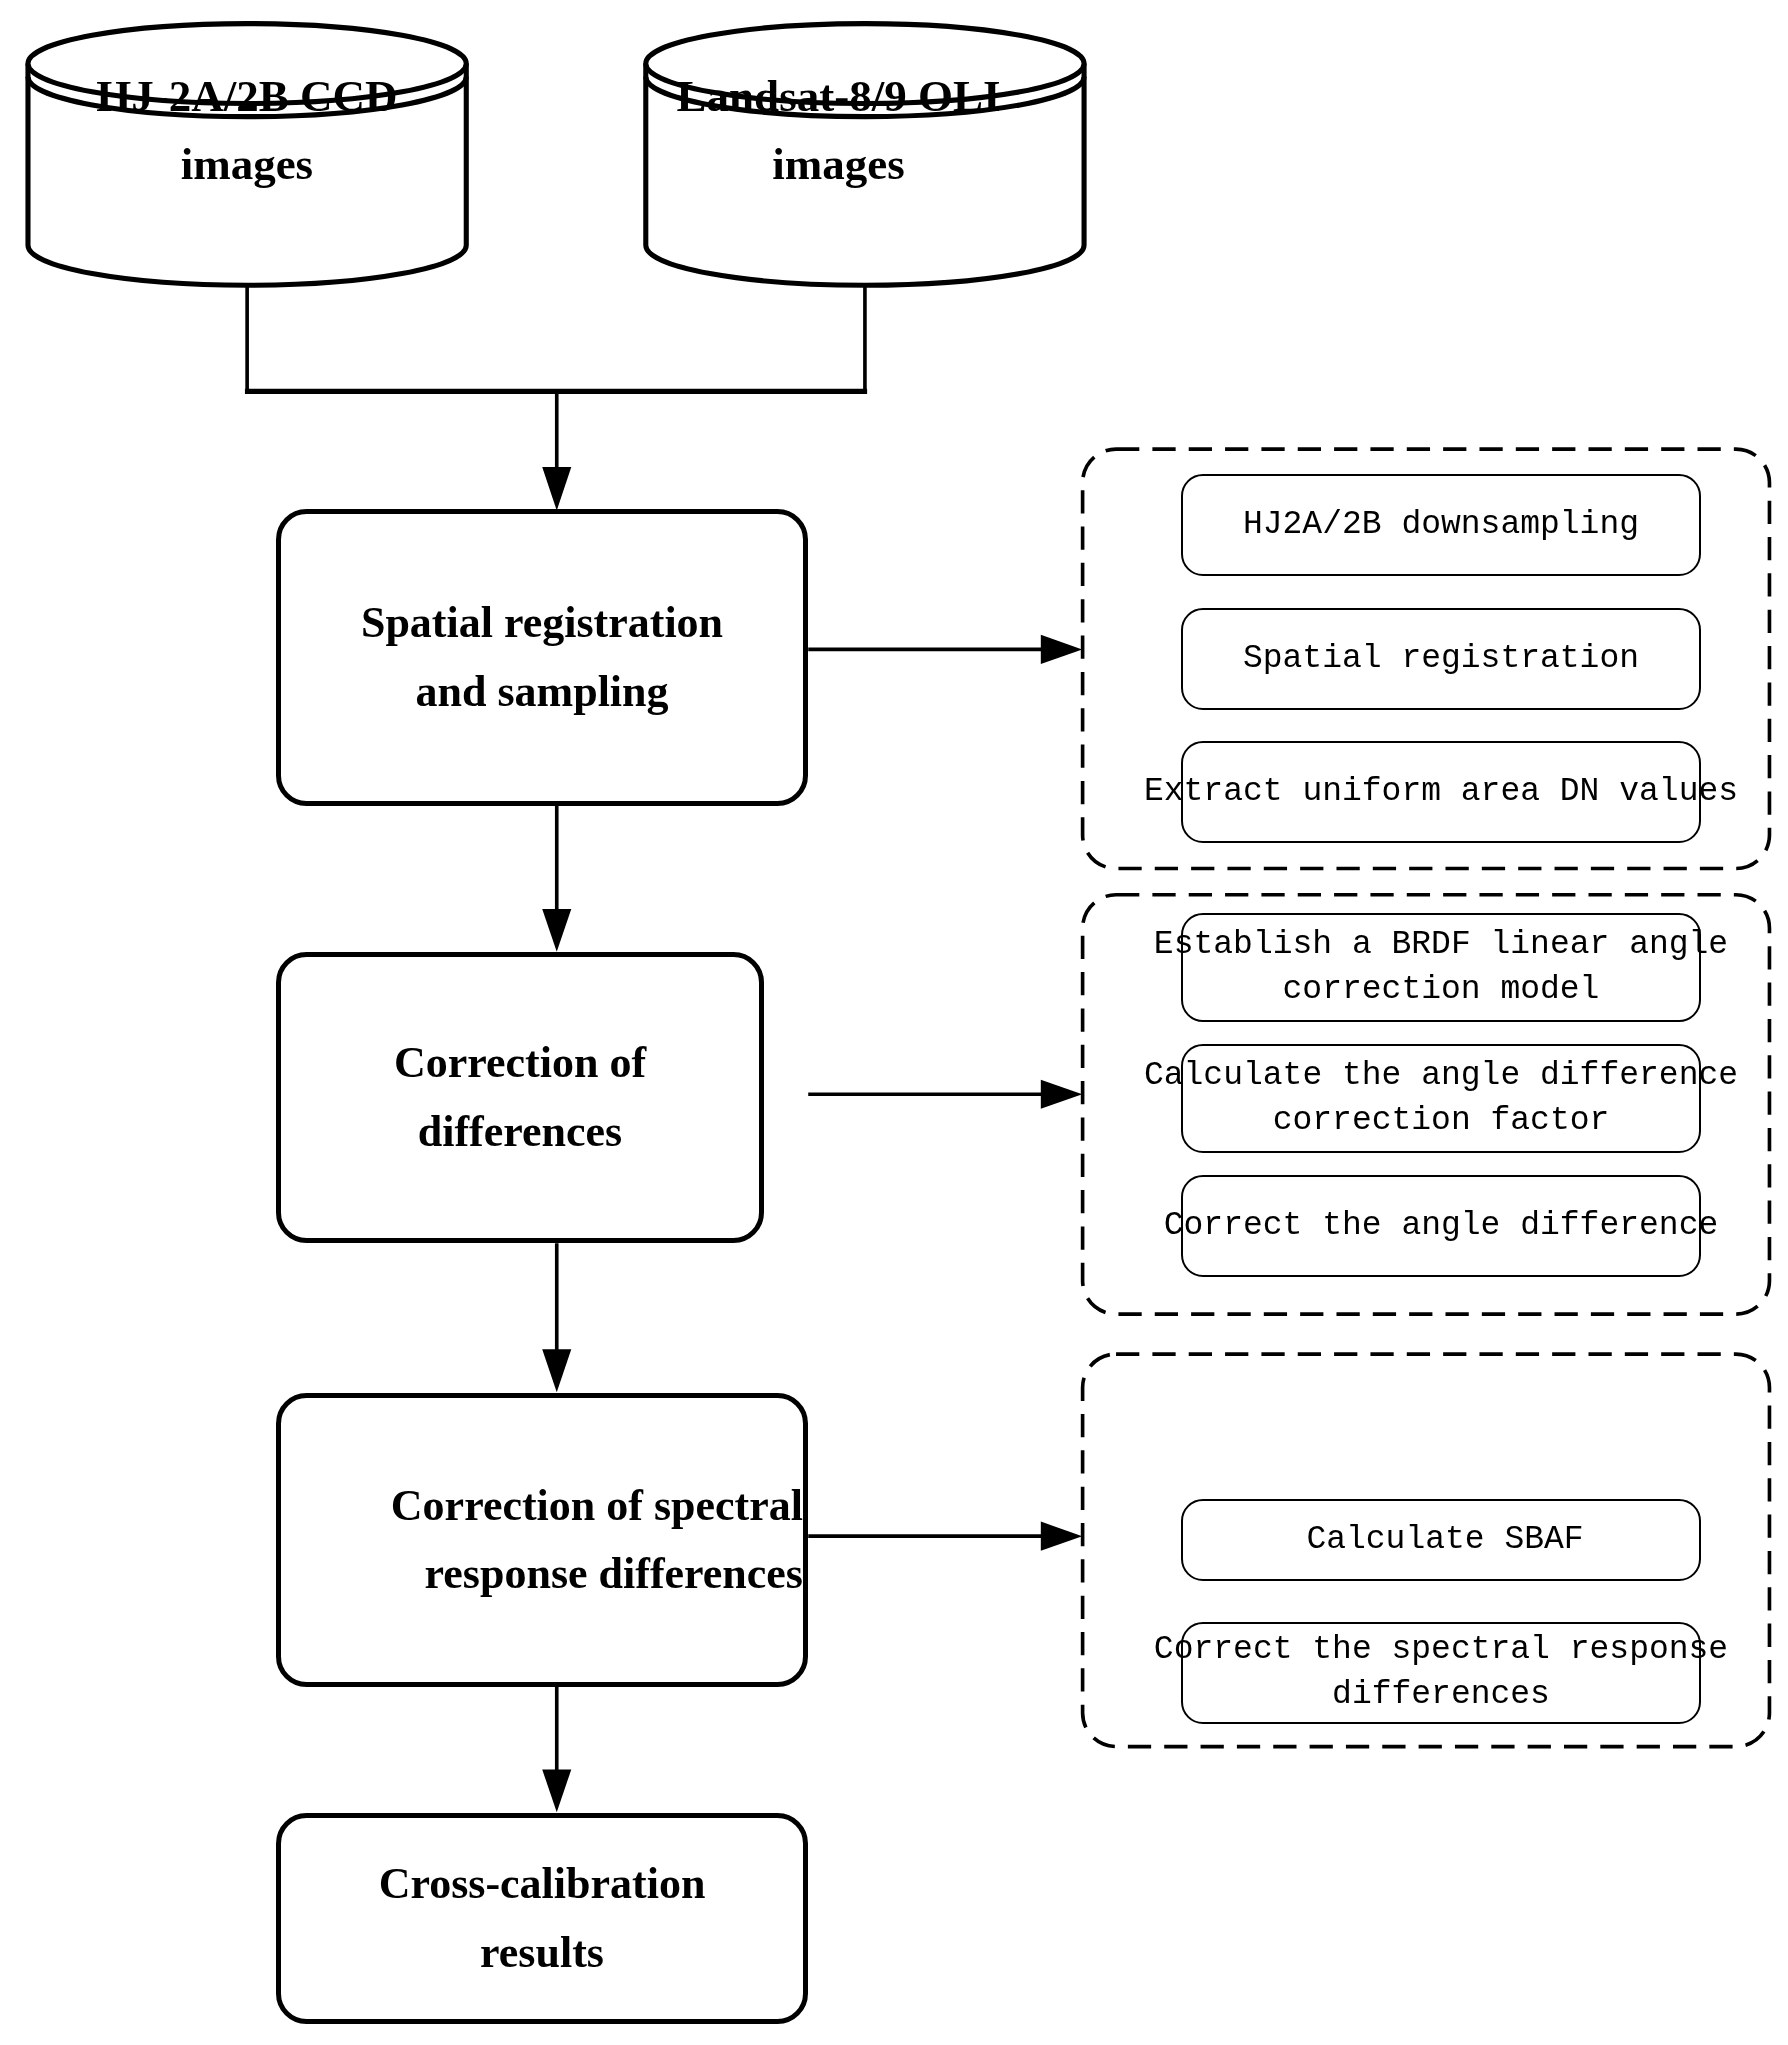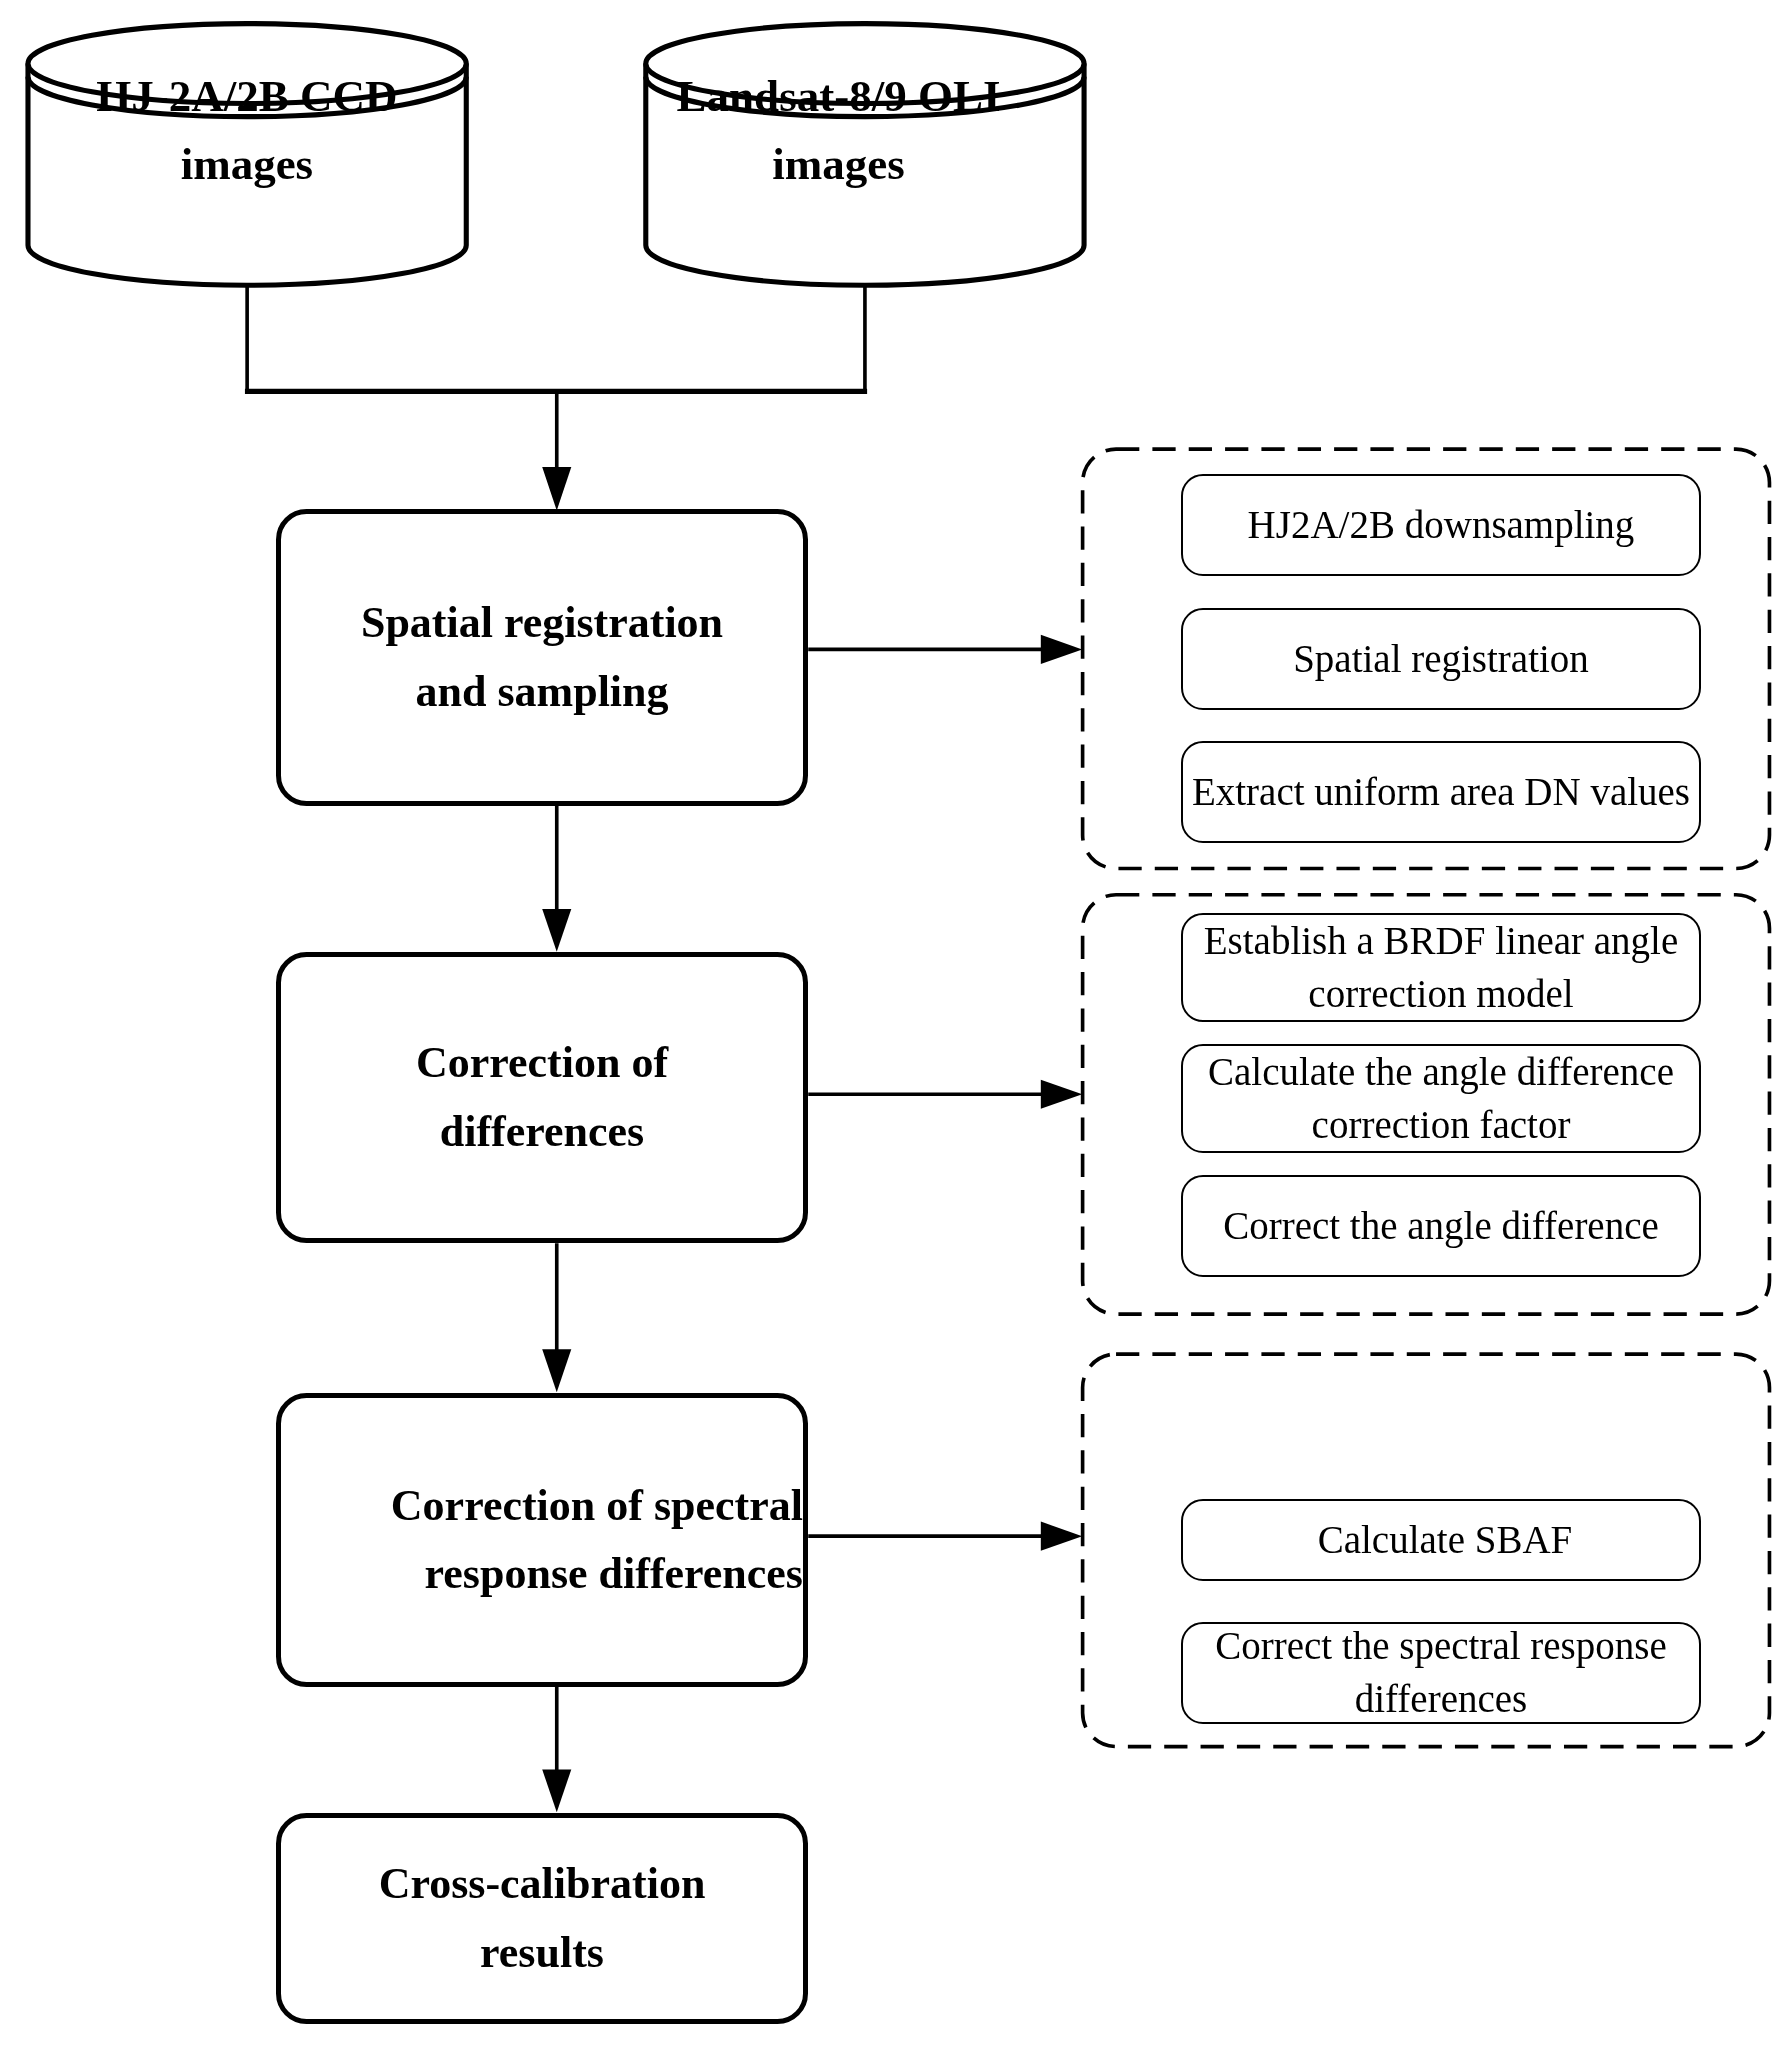--- a/index.html
+++ b/index.html
@@ -55,23 +55,24 @@
   .sub-box {
     position: absolute;
     border: 2.9px solid #000000;
     border-radius: 22px;
     background: #ffffff;
     display: flex;
     flex-direction: column;
     align-items: center;
     justify-content: center;
     text-align: center;
-    font-size: 39px;
+    font-size: 33px;
     line-height: 1.35;
     box-sizing: border-box;
+    font-family: Liberation Mono, monospace;
   }
   .t-line { display: block; white-space: nowrap; }
 </style>
 </head>
 <body>
 
 <div class="canvas">
 
   <svg class="wires" width="1788" height="2046" viewBox="0 0 2460 2814">
 
@@ -141,21 +142,21 @@
   <div class="cyl-label" style="left:643px; top:18px; width:391px; height:269px;">
     <span class="t-line">Landsat-8/9 OLI</span>
     <span class="t-line">images</span>
   </div>
 
   <div class="main-box" style="left:276px; top:509px; width:532px; height:297px;">
     <span class="t-line">Spatial registration</span>
     <span class="t-line">and sampling</span>
   </div>
 
-  <div class="main-box" style="left:276px; top:952px; width:532px; height:291px;">
+  <div class="main-box" style="left:276px; top:952px; width:488px; height:291px;">
     <span class="t-line">Correction of</span>
     <span class="t-line">differences</span>
   </div>
 
   <div class="main-box" style="left:276px; top:1393px; width:532px; height:294px;align-items:flex-end;">
     <span class="t-line">Correction of spectral</span>
     <span class="t-line">response differences</span>
   </div>
 
   <div class="main-box" style="left:276px; top:1813px; width:532px; height:211px;">

